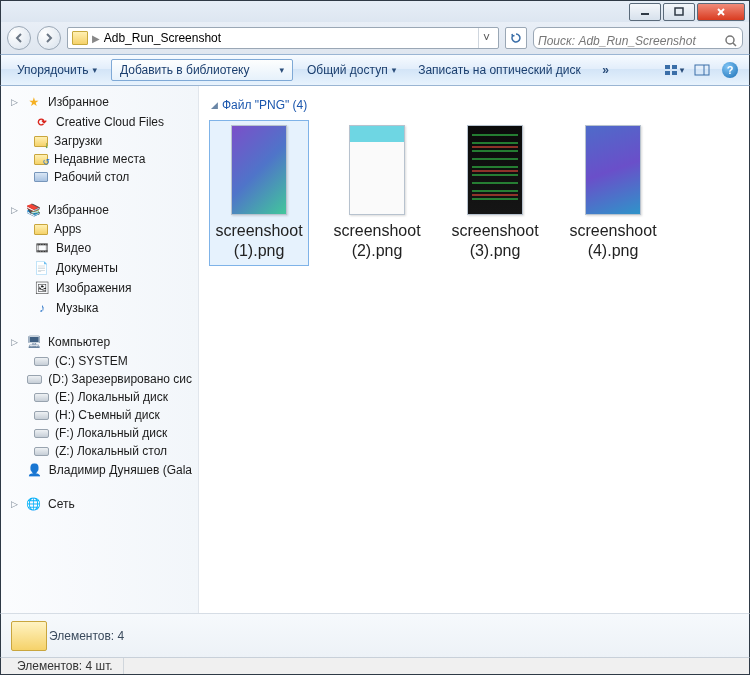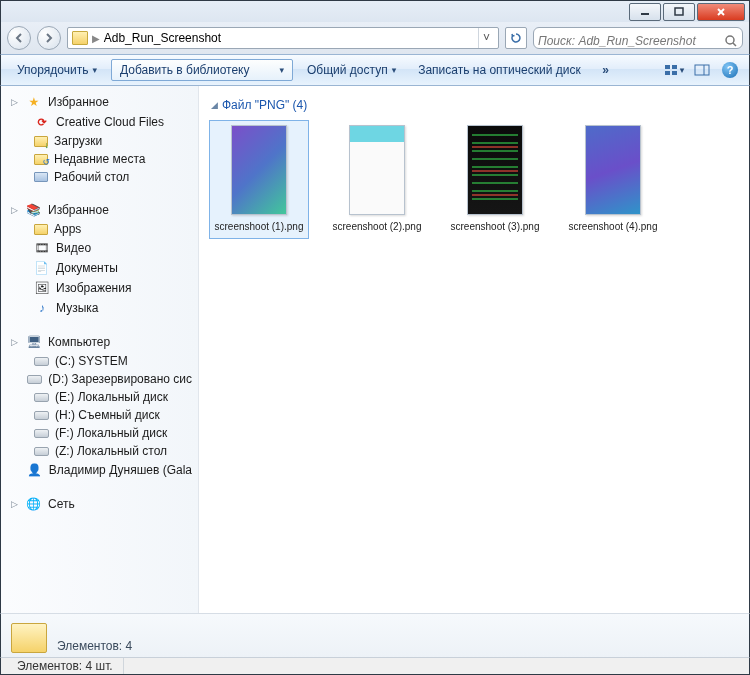--- a/index.html
+++ b/index.html
@@ -149,28 +149,28 @@
     box-shadow:1px 1px 2px rgba(0,0,0,.15);
   }
   .thumb.t1 { background:linear-gradient(135deg,#7b4fc9 0%, #4f74c9 50%, #42c79b 100%);}
   .thumb.t2 { background:linear-gradient(#6ed6e3 0%, #6ed6e3 18%, #fafafa 18%, #fafafa 100%);}
   .thumb.t3 { background:linear-gradient(#0b0b0b,#151515); position:relative;}
   .thumb.t3::before{content:""; position:absolute; left:4px; top:8px; right:4px; bottom:8px;
    background: repeating-linear-gradient(#34c74a 0 2px, transparent 2px 8px),
                repeating-linear-gradient(#e24a3a 0 2px, transparent 2px 12px);
    opacity:.6;}
   .thumb.t4 { background:linear-gradient(160deg,#4e6bc9 0%, #6a4fc9 50%, #2f94c9 100%);}
-  .fname { font-size:10px; color:#222; line-height:1.25; word-break:break-word;}
+  .fname { font-size:16px; color:#222; line-height:1.25; word-break:break-word;}
   
   .details {
     height:44px;
     border-top:1px solid #d6dde5;
     border-left:1px solid #2f3a46; border-right:1px solid #2f3a46;
     background: linear-gradient(to bottom,#f6f9fc,#edf2f7);
-    display:flex; align-items:flex-end; gap:10px; padding:4px 10px;
+    display:flex; align-items:center; gap:2px; padding:4px 10px;
   }
   .details .bigfold {
     width:36px; height:30px;
     background:linear-gradient(#fff3c2,#f5d26a);
     border:1px solid #c9a63e; border-radius:2px;
   }
   .details .txt { color:#3a4a5c; }
   
   .statusbar {
     height:18px;

